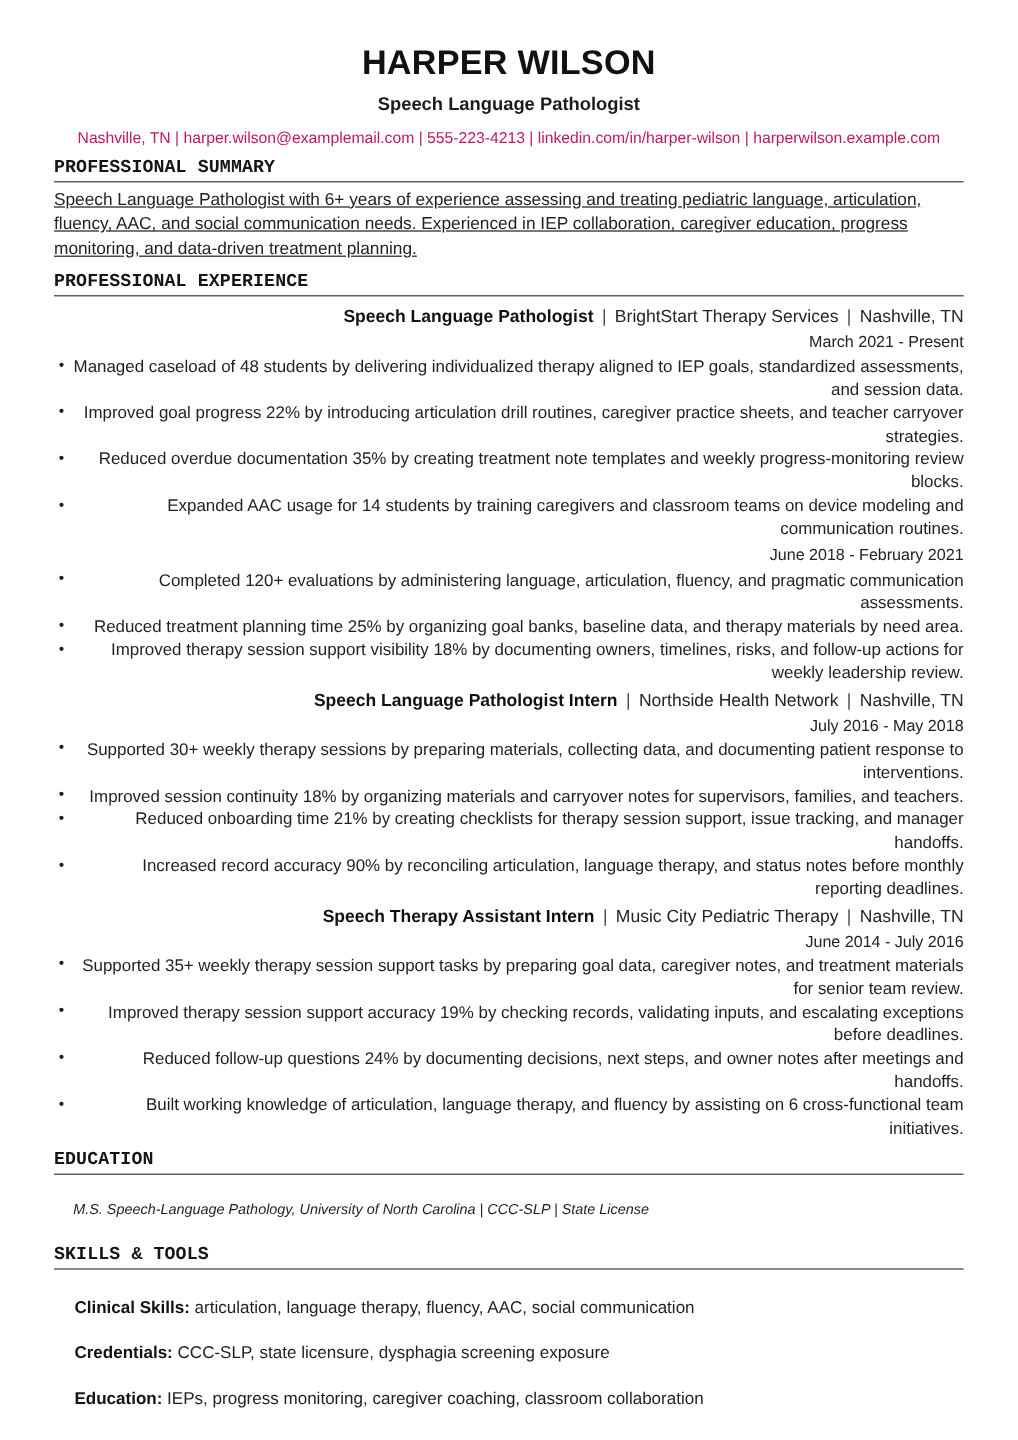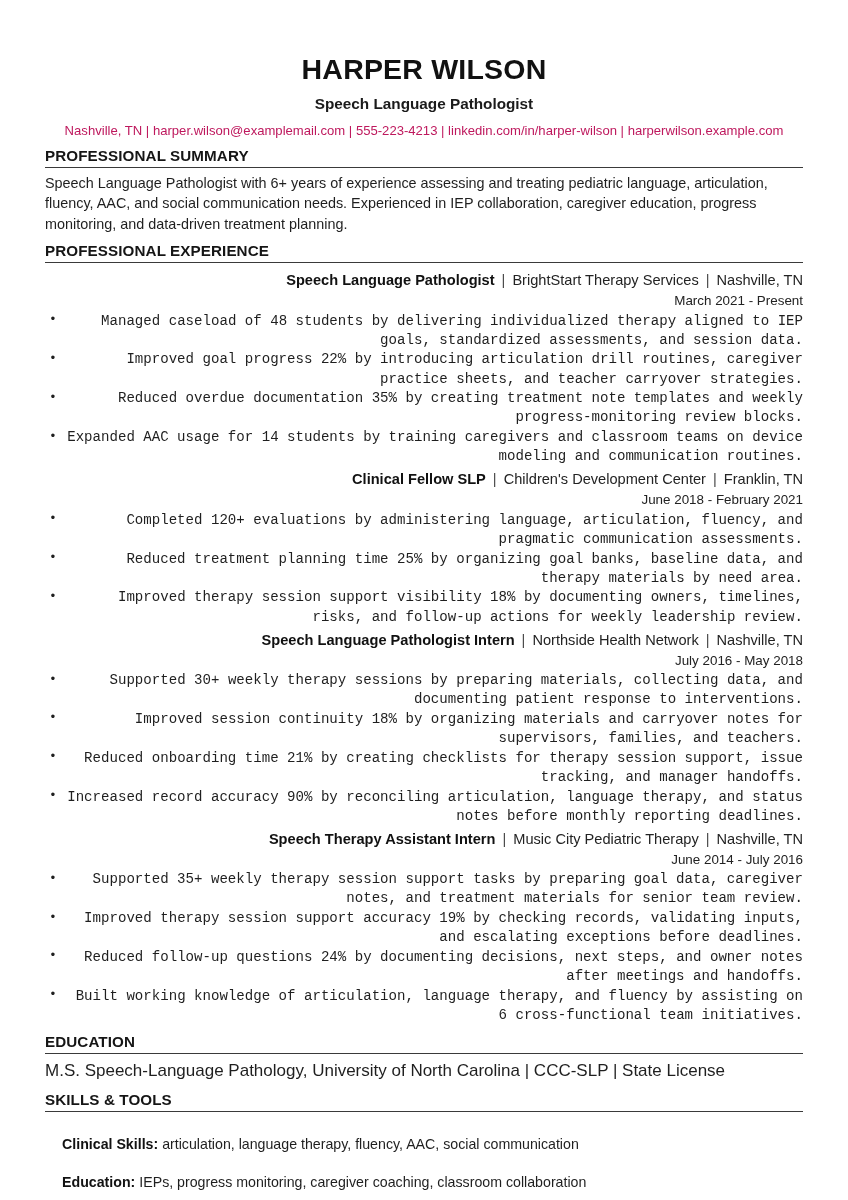--- a/index.html
+++ b/index.html
@@ -11,21 +11,21 @@
     width: 848px;
     height: 1200px;
     font-family: "Liberation Sans", sans-serif;
     color: #1d1d1d;
     -webkit-font-smoothing: antialiased;
   }
   .page {
     width: 848px;
     height: 1200px;
     box-sizing: border-box;
-    padding: 42px 45px 0 45px;
+    padding: 26px 45px 0 45px;
     position: relative;
     overflow: hidden;
   }
 
   
   .resume-name {
     text-align: center;
     font-size: 28.5px;
     font-weight: bold;
     letter-spacing: 0.2px;
@@ -56,32 +56,34 @@
   }
   .section-title {
     font-size: 15.2px;
     font-weight: bold;
     color: #151515;
     letter-spacing: 0.1px;
     line-height: 1.25;
     padding: 3px 0 2px 0;
     border-bottom: 1.6px solid #3a3a3a;
     margin: 4px 0 0 0;
+    font-family: Liberation Mono, monospace;
   }
   .section-body {
     padding-top: 5px;
   }
 
   
   .summary-text {
     font-size: 14.4px;
     line-height: 1.42;
     color: #1f1f1f;
     margin: 0;
     padding: 0 2px 0 0;
+    text-decoration: underline;
   }
 
   
   .job {
     margin: 0 0 1px 0;
     text-align: right;
   }
   .job + .job { margin-top: 4px; }
   .job-head {
     font-size: 14.6px;
@@ -105,45 +107,45 @@
   .job-dates {
     font-size: 13.4px;
     color: #222222;
     line-height: 1.3;
     margin: 2px 0 1px 0;
   }
   .bullets {
     list-style: none;
     margin: 2px 0 0 0;
     padding: 0;
-    font-family: Liberation Mono, monospace;
   }
   .bullets li {
     position: relative;
     font-size: 14.1px;
     line-height: 1.36;
     color: #1f1f1f;
     padding-left: 16px;
     margin: 0 0 0.5px 0;
   }
   .bullets li::before {
     content: "\2022";
     position: absolute;
     left: 4px;
     top: -0.5px;
     font-size: 13px;
     color: #1f1f1f;
   }
 
   
   .education-line {
-    font-size: 17px;
+    font-size: 12px;
     line-height: 1.4;
     color: #1f1f1f;
-    margin: 0;
+    margin: 16px;
+    font-style: italic;
   }
 
   
   .skill-row {
     font-size: 14.2px;
     line-height: 1.48;
     color: #1f1f1f;
     margin: 17px;
   }
   .skill-label {
@@ -181,23 +183,20 @@
         <div class="job-dates">March 2021 - Present</div>
         <ul class="bullets">
           <li>Managed caseload of 48 students by delivering individualized therapy aligned to IEP goals, standardized assessments, and session data.</li>
           <li>Improved goal progress 22% by introducing articulation drill routines, caregiver practice sheets, and teacher carryover strategies.</li>
           <li>Reduced overdue documentation 35% by creating treatment note templates and weekly progress-monitoring review blocks.</li>
           <li>Expanded AAC usage for 14 students by training caregivers and classroom teams on device modeling and communication routines.</li>
         </ul>
       </div>
 
       <div class="job">
-        <div class="job-head">
-          <span class="job-title">Clinical Fellow SLP</span><span class="job-sep">|</span><span class="job-company">Children's Development Center</span><span class="job-sep">|</span><span class="job-location">Franklin, TN</span>
-        </div>
         <div class="job-dates">June 2018 - February 2021</div>
         <ul class="bullets">
           <li>Completed 120+ evaluations by administering language, articulation, fluency, and pragmatic communication assessments.</li>
           <li>Reduced treatment planning time 25% by organizing goal banks, baseline data, and therapy materials by need area.</li>
           <li>Improved therapy session support visibility 18% by documenting owners, timelines, risks, and follow-up actions for weekly leadership review.</li>
         </ul>
       </div>
 
       <div class="job">
         <div class="job-head">
@@ -236,23 +235,23 @@
   </div>
 
   <div class="section">
     <div class="section-title">SKILLS &amp; TOOLS</div>
     <div class="section-body">
       <p class="skill-row">
         <span class="skill-label">Clinical Skills:</span>
         <span class="skill-values">articulation, language therapy, fluency, AAC, social communication</span>
       </p>
       <p class="skill-row">
+        <span class="skill-label">Credentials:</span>
+        <span class="skill-values">CCC-SLP, state licensure, dysphagia screening exposure</span>
+      </p>
+      <p class="skill-row">
         <span class="skill-label">Education:</span>
         <span class="skill-values">IEPs, progress monitoring, caregiver coaching, classroom collaboration</span>
       </p>
-      <p class="skill-row">
-        <span class="skill-label">Credentials:</span>
-        <span class="skill-values">CCC-SLP, state licensure, dysphagia screening exposure</span>
-      </p>
     </div>
   </div>
 
 </div>
 
 </body></html>

